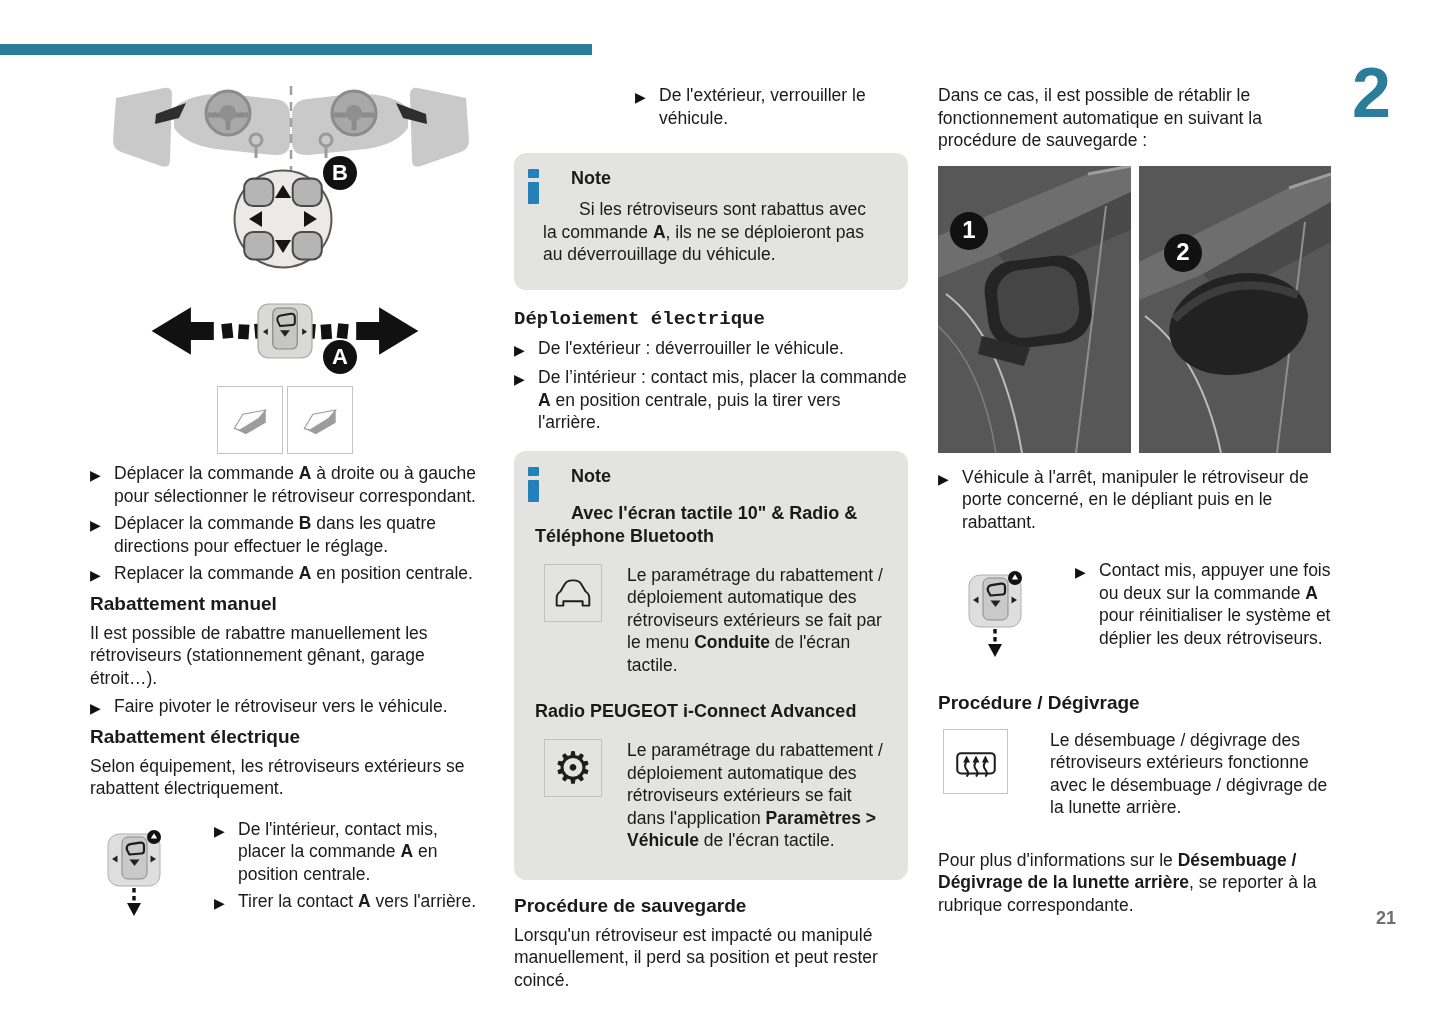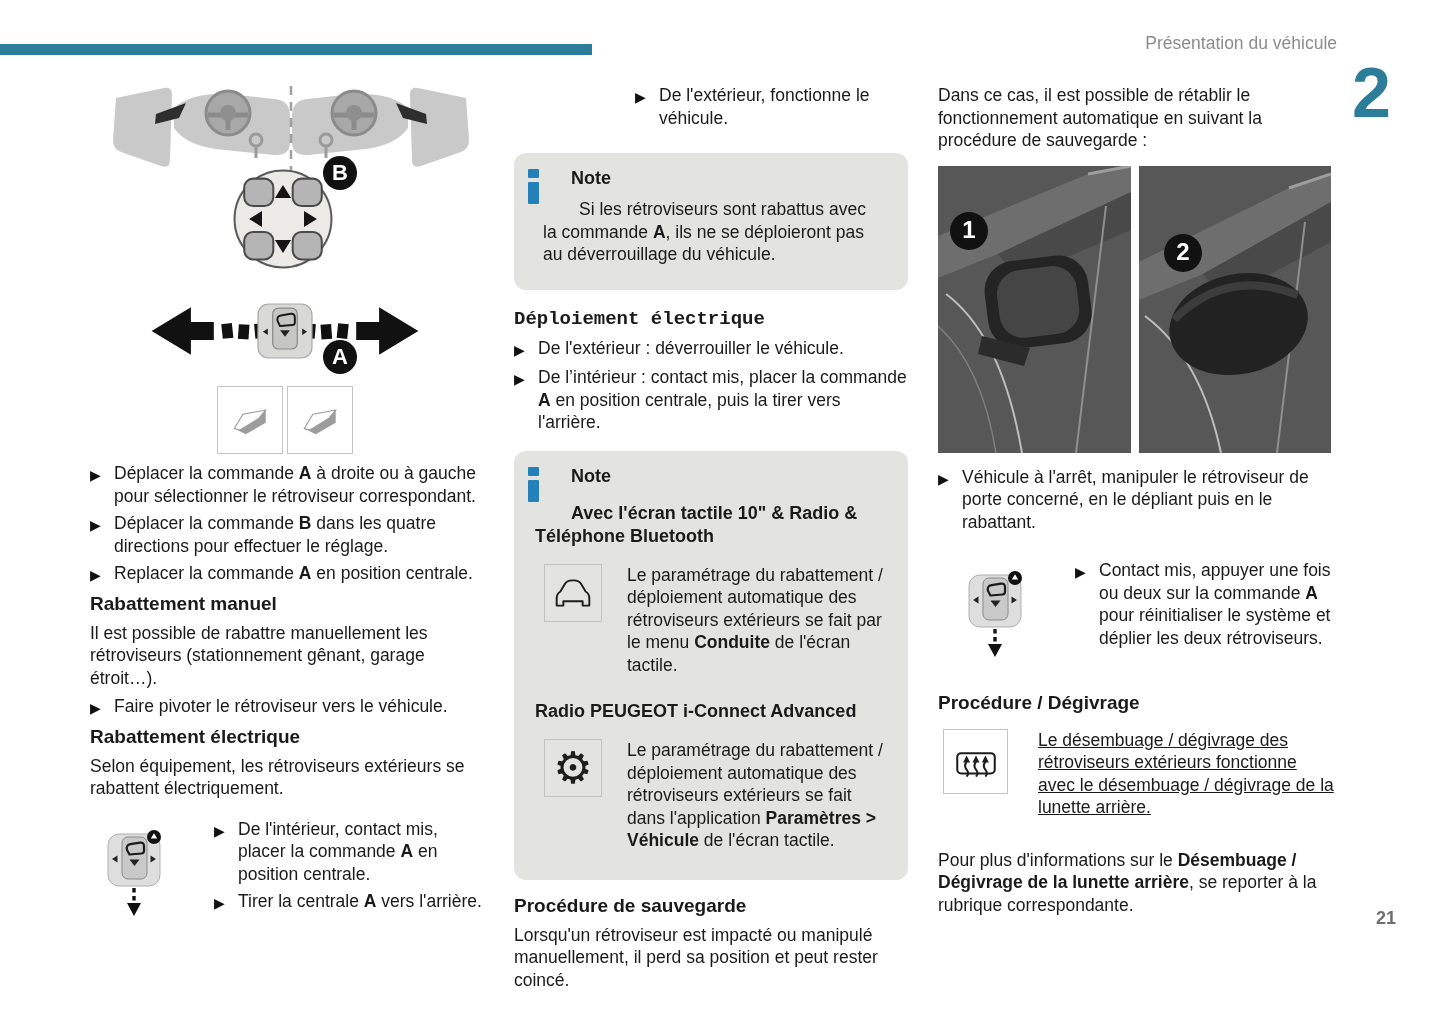--- a/index.html
+++ b/index.html
@@ -40,21 +40,20 @@
   .mirror-row{display:flex;align-items:flex-start;margin-top:18px;}
   .mirror-row .icon-cell{flex:0 0 110px;padding-left:14px;padding-top:8px;}
   .mirror-row .blist{flex:1 1 auto;}
 </style>
 </head>
 <body>
 
 <div class="page">
 
   <div class="topbar"></div>
-  <div class="header-txt">Présentation du véhicule</div>
   <div class="chapter-num">2</div>
   <div class="page-num">21</div>
 
   <div class="col" id="col1">
 
     <div class="fig" style="height:382px;">
 
       <svg style="position:absolute;left:16px;top:4px;" width="370" height="96" viewBox="0 0 370 96">
         <g fill="#c9c9c9">
           <path d="M10 14 L58 4 Q66 2 66 11 L64 76 Q64 85 55 82 L15 68 Q7 65 7 56 Z"></path>
@@ -170,30 +169,30 @@
           <polygon points="22,77 36,77 29,90" fill="#111"></polygon>
         </svg>
       </div>
       <div class="blist">
         <div class="bullet">
           <span class="arr">▶</span>
           <span class="btxt"><span>De l'intérieur, contact mis, placer la commande </span><span style="font-weight: bold;">A</span><span> en position centrale.</span></span>
         </div>
         <div class="bullet" style="margin-top:5px;">
           <span class="arr">▶</span>
-          <span class="btxt"><span>Tirer la centrale </span><span style="font-weight: bold;">A</span><span> vers l'arrière.</span></span>
+          <span class="btxt"><span>Tirer la contact </span><span style="font-weight: bold;">A</span><span> vers l'arrière.</span></span>
         </div>
       </div>
     </div>
   </div>
 
   <div class="col" id="col2">
     <div class="bullet" style="margin-left:121px;width:262px;">
       <span class="arr">▶</span>
-      <span class="btxt">De l'extérieur, fonctionne le véhicule.</span>
+      <span class="btxt">De l'extérieur, verrouiller le véhicule.</span>
     </div>
 
     <div class="note" style="margin-top:24px;">
       <svg class="i-icon" width="13" height="35" viewBox="0 0 13 35">
         <rect x="0" y="0" width="11" height="9" rx="1" fill="#2480b8"></rect>
         <rect x="0" y="13" width="11" height="22" rx="1" fill="#2480b8"></rect>
       </svg>
       <div class="ntitle">Note</div>
       <p class="nbody"><span>Si les rétroviseurs sont rabattus avec la commande </span><span style="font-weight: bold;">A</span><span>, ils ne se déploieront pas au déverrouillage du véhicule.</span></p>
     </div>
@@ -296,21 +295,21 @@
       <div class="blist" style="max-width:258px;">
         <div class="bullet">
           <span class="arr">▶</span>
           <span class="btxt"><span>Contact mis, appuyer une fois ou deux sur la commande </span><span style="font-weight: bold;">A</span><span> pour réinitialiser le système et déplier les deux rétroviseurs.</span></span>
         </div>
       </div>
     </div>
 
     <div class="h" style="margin-top:26px;">Procédure / Dégivrage</div>
 
-    <div class="ico-row" style="margin:14px 0 0 5px;gap:30px;text-decoration:underline;">
+    <div class="ico-row" style="margin:14px 0 0 5px;gap:42px;">
       <div class="ico-box white" style="flex-basis:65px;width:65px;height:65px;">
         <svg width="50" height="44" viewBox="0 0 64 56">
           <rect x="8" y="18" width="48" height="26" rx="5" fill="none" stroke="#1d1d1d" stroke-width="2.6"></rect>
           <g stroke="#1d1d1d" stroke-width="2.6" fill="none">
             <path d="M20 48 q4 -4 0 -9 q-4 -5 0 -10"></path>
             <path d="M32 48 q4 -4 0 -9 q-4 -5 0 -10"></path>
             <path d="M44 48 q4 -4 0 -9 q-4 -5 0 -10"></path>
           </g>
           <g fill="#1d1d1d">
             <polygon points="15.5,30 24.5,30 20,21"></polygon>

